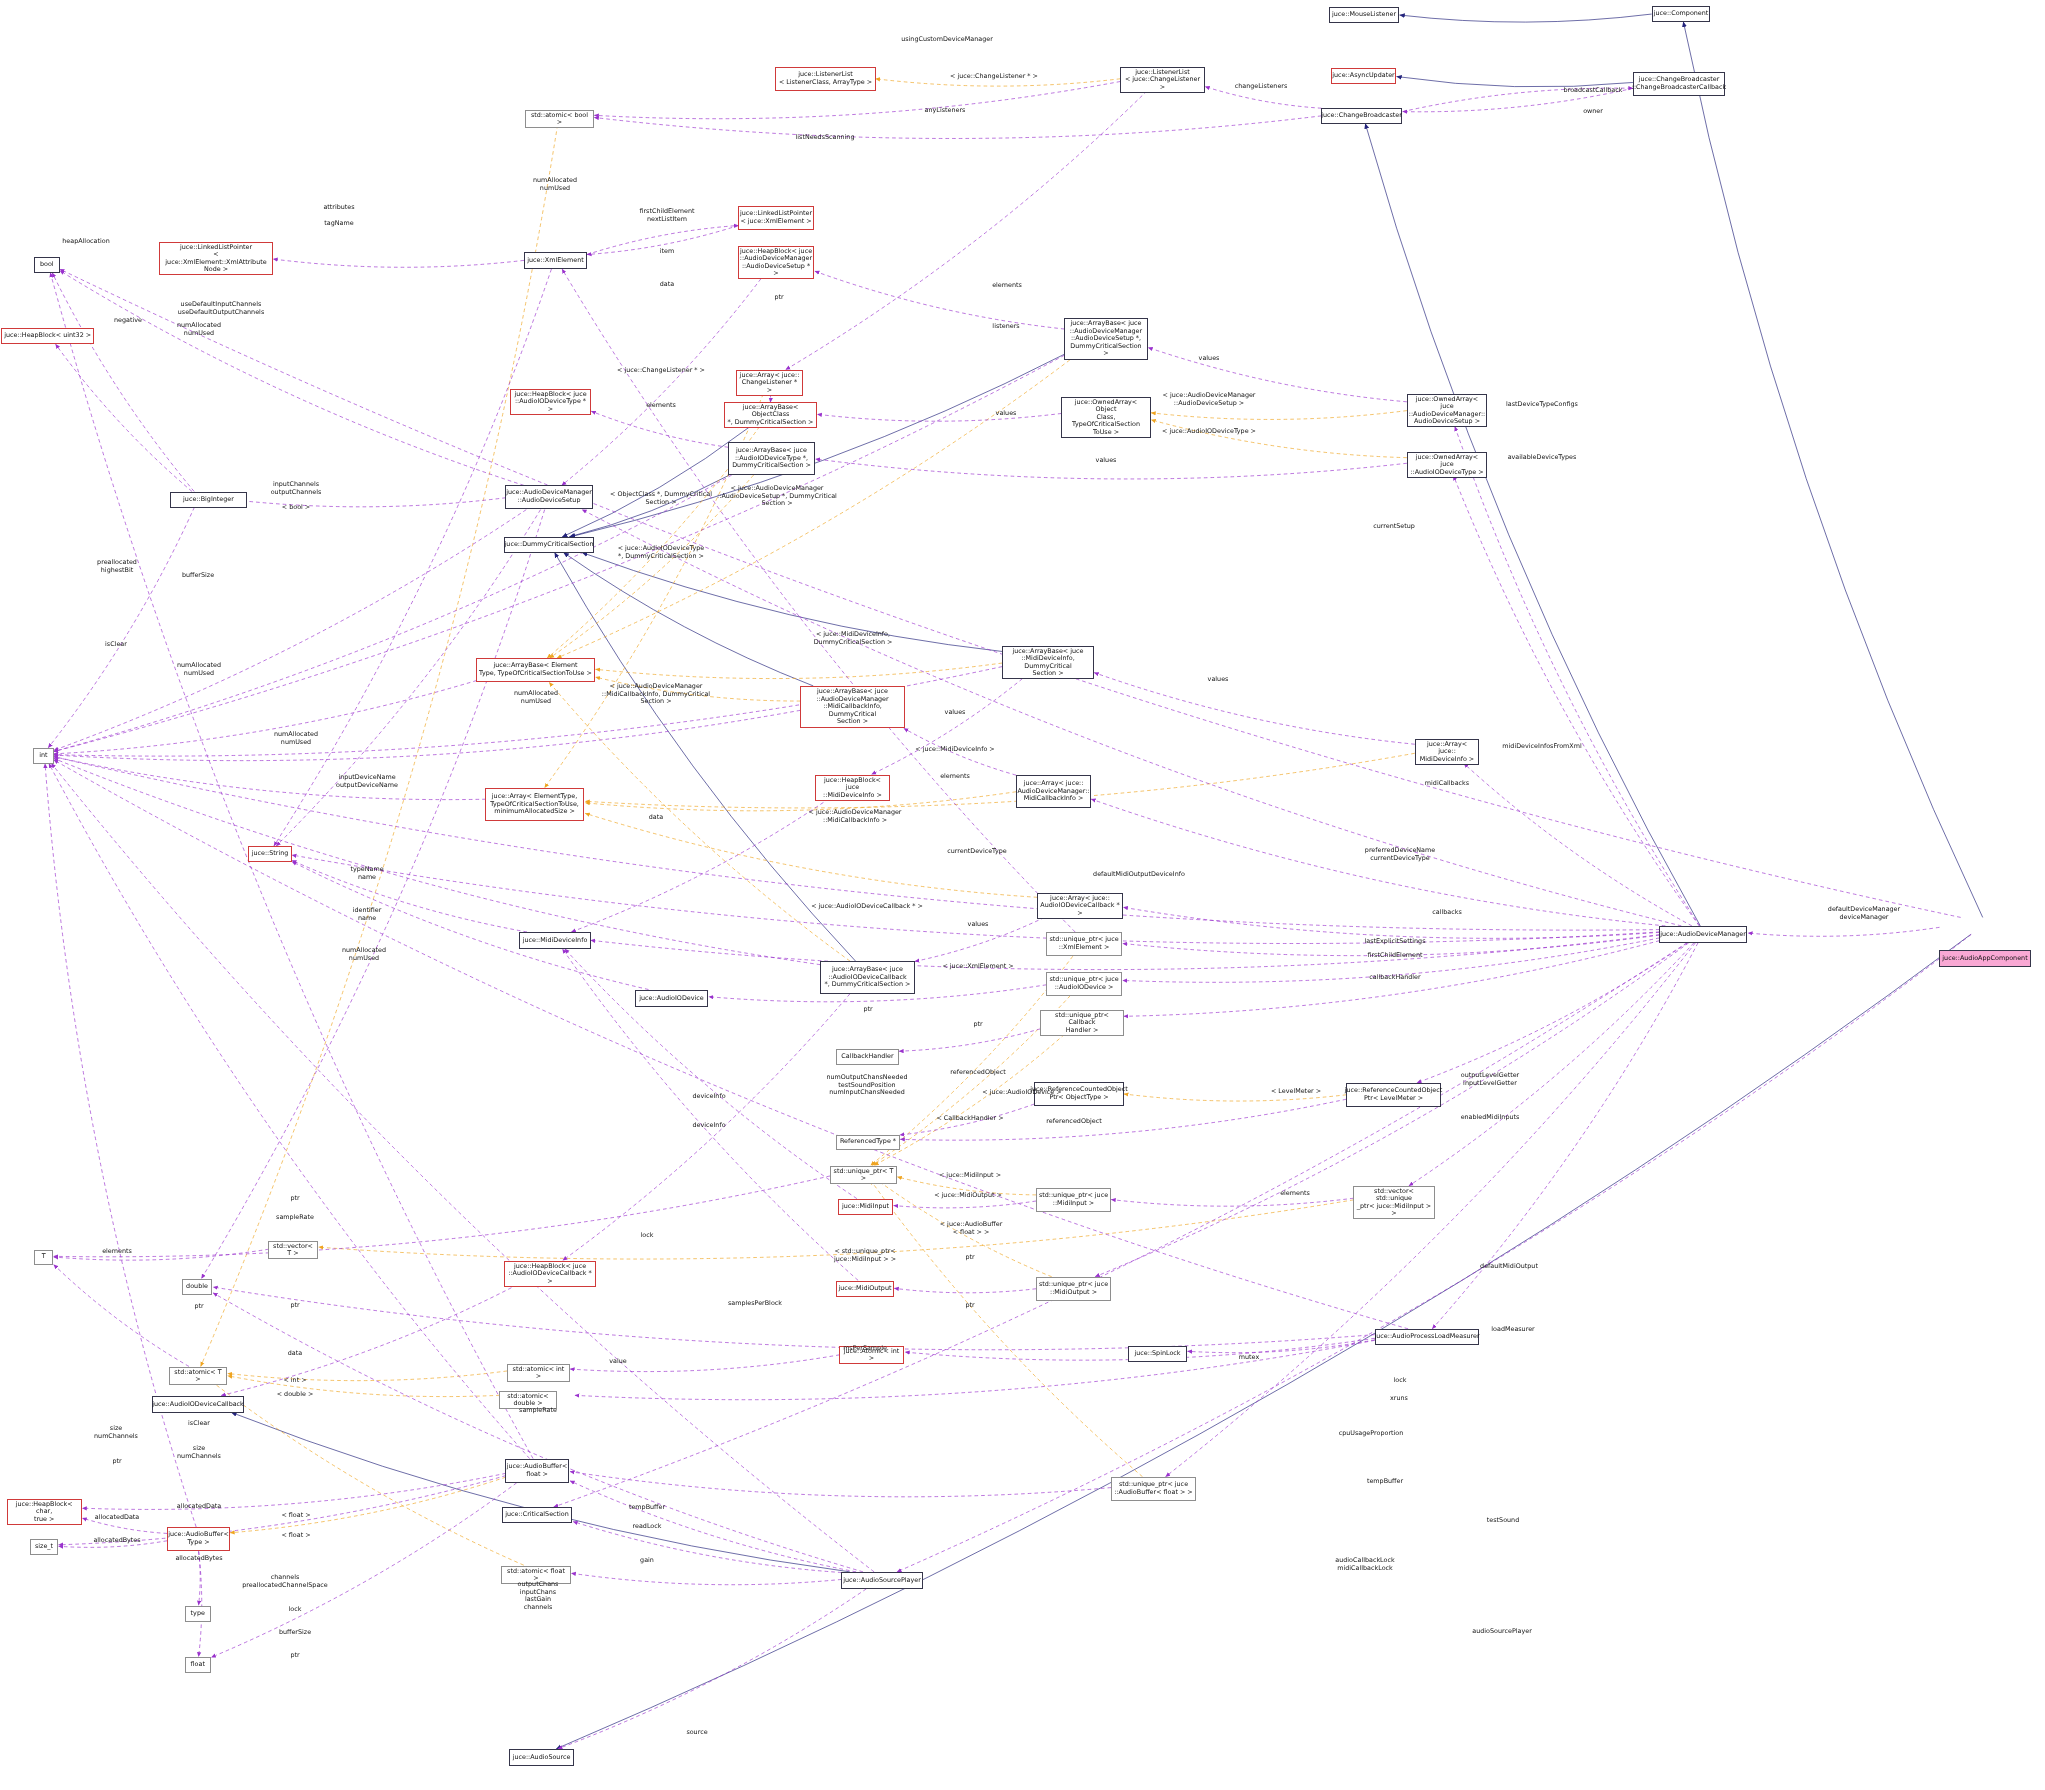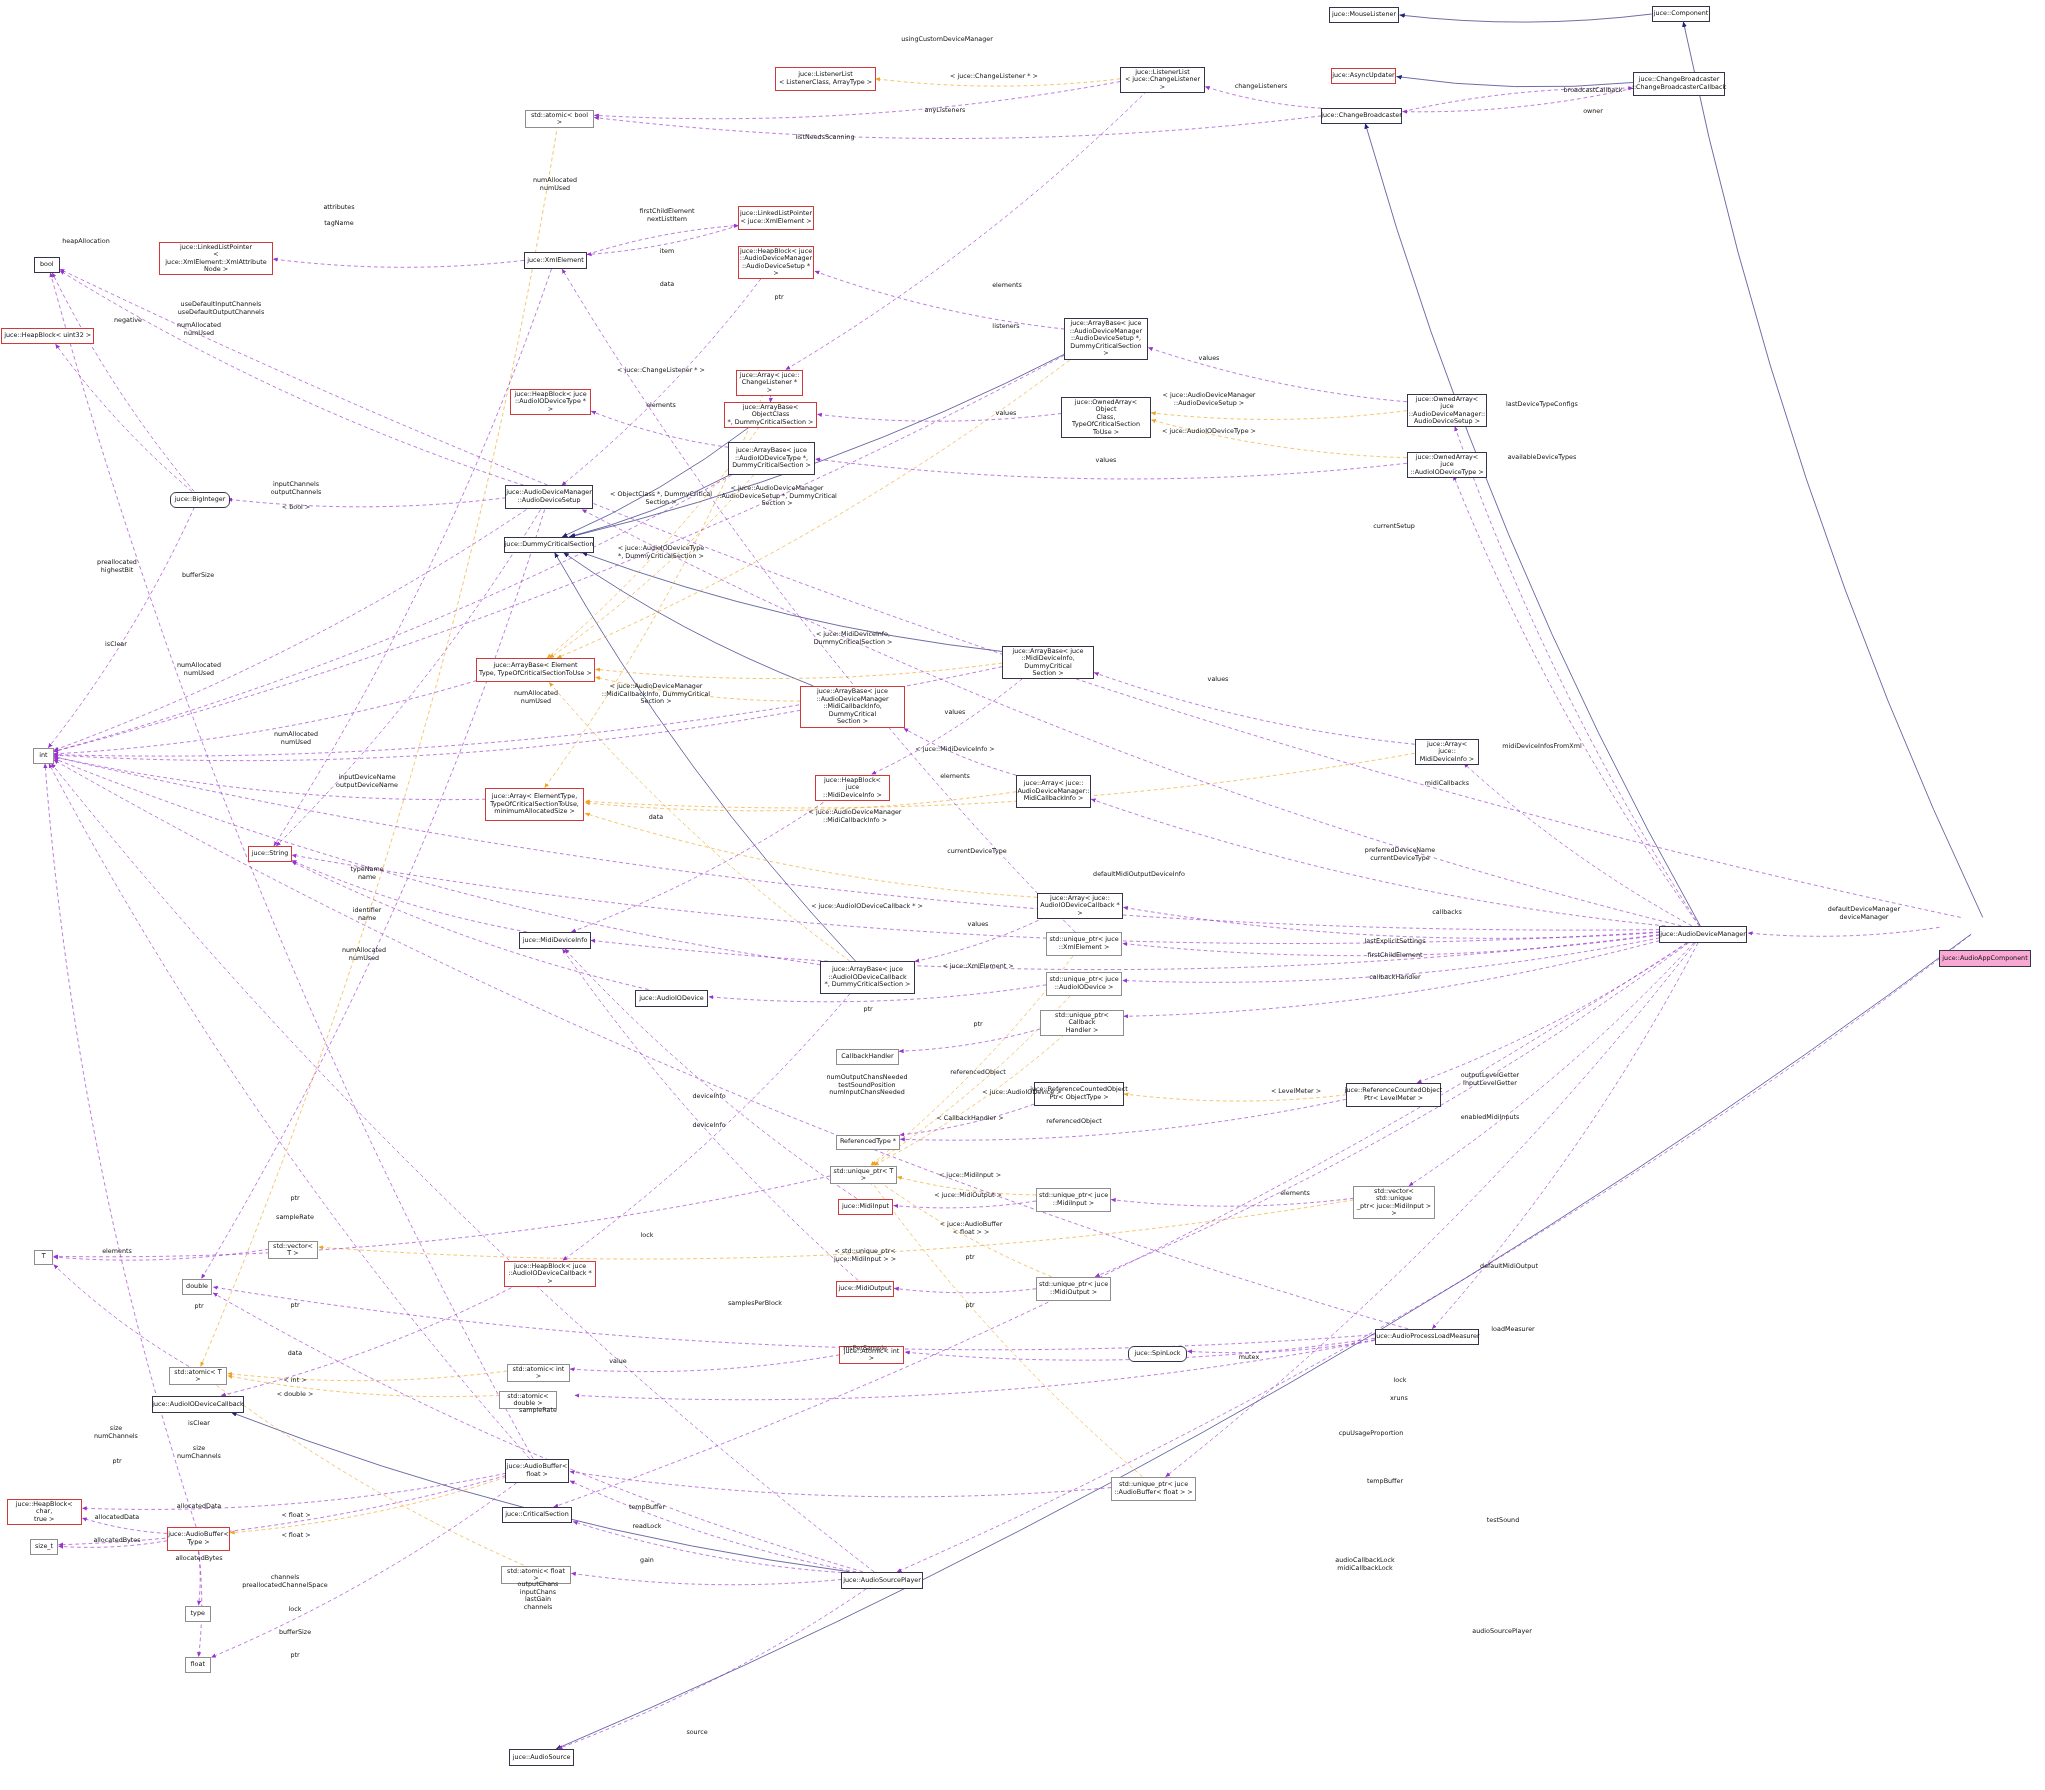--- a/index.html
+++ b/index.html
@@ -228,21 +228,21 @@
 TypeOfCriticalSectionToUse,
 minimumAllocatedSize &gt;</div>
     <div class="node red" style="left: 815px; top: 775px; width: 75px; min-height: 24px;">juce::HeapBlock&lt; juce
 ::MidiDeviceInfo &gt;</div>
     <div class="node bold" style="left: 1016px; top: 775px; width: 75px; min-height: 33px;">juce::Array&lt; juce::
 AudioDeviceManager::
 MidiCallbackInfo &gt;</div>
     <div class="node bold" style="left: 1415px; top: 739px; width: 64px; min-height: 24px;">juce::Array&lt; juce::
 MidiDeviceInfo &gt;</div>
     <div class="node red" style="left: 248px; top: 846px; width: 44px; min-height: 15.8px;">juce::String</div>
-    <div class="node bold" style="left: 170px; top: 492px; width: 60px; min-height: 15.8px; border-radius: 6px;">juce::BigInteger</div>
+    <div class="node bold" style="left: 170px; top: 492px; width: 77px; min-height: 15.8px;">juce::BigInteger</div>
     <div class="node " style="left: 33px; top: 748px; width: 20.6px; min-height: 15.8px;">int</div>
     <div class="node bold" style="left: 1037px; top: 893px; width: 86px; min-height: 24px;">juce::Array&lt; juce::
 AudioIODeviceCallback * &gt;</div>
     <div class="node " style="left: 1046px; top: 932px; width: 76px; min-height: 24px;">std::unique_ptr&lt; juce
 ::XmlElement &gt;</div>
     <div class="node bold" style="left: 820px; top: 961px; width: 95px; min-height: 33px;">juce::ArrayBase&lt; juce
 ::AudioIODeviceCallback
 *, DummyCriticalSection &gt;</div>
     <div class="node " style="left: 1046px; top: 972px; width: 76px; min-height: 24px;">std::unique_ptr&lt; juce
 ::AudioIODevice &gt;</div>
@@ -280,21 +280,21 @@
     <div class="node " style="left: 501px; top: 1566px; width: 70px; min-height: 14.5px;">std::atomic&lt; float &gt;</div>
     <div class="node bold" style="left: 509px; top: 1749px; width: 65px; min-height: 17px;">juce::AudioSource</div>
     <div class="node red" style="left: 6.7px; top: 1499px; width: 75px; min-height: 24px;">juce::HeapBlock&lt; char,
 true &gt;</div>
     <div class="node " style="left: 30px; top: 1539px; width: 28px; min-height: 15.8px;">size_t</div>
     <div class="node red" style="left: 167px; top: 1527px; width: 63px; min-height: 24px;">juce::AudioBuffer&lt;
 Type &gt;</div>
     <div class="node " style="left: 185px; top: 1606px; width: 25.5px; min-height: 15.8px;">type</div>
     <div class="node " style="left: 185px; top: 1657px; width: 25.5px; min-height: 15.8px;">float</div>
     <div class="node red" style="left: 839px; top: 1346px; width: 65px; min-height: 15.8px;">juce::Atomic&lt; int &gt;</div>
-    <div class="node bold" style="left: 1128px; top: 1346px; width: 59px; min-height: 15.8px; border-radius: 6px;">juce::SpinLock</div>
+    <div class="node bold" style="left: 1128px; top: 1346px; width: 59px; min-height: 15.8px;">juce::SpinLock</div>
     <div class="node bold" style="left: 1375px; top: 1329px; width: 104px; min-height: 15.8px;">juce::AudioProcessLoadMeasurer</div>
     <div class="node " style="left: 1111px; top: 1477px; width: 85px; min-height: 24px;">std::unique_ptr&lt; juce
 ::AudioBuffer&lt; float &gt; &gt;</div>
     <div class="node bold" style="left: 841px; top: 1572px; width: 82px; min-height: 17px;">juce::AudioSourcePlayer</div>
     <div class="node bold" style="left: 1659px; top: 926px; width: 88px; min-height: 17px;">juce::AudioDeviceManager</div>
     <div class="node target" style="left: 1939px; top: 918px; width: 92px; min-height: 17px;">juce::AudioAppComponent</div>
     <div class="elabel" style="left: 947px; top: 40px;">usingCustomDeviceManager</div>
     <div class="elabel" style="left: 994px; top: 77px;">&lt; juce::ChangeListener * &gt;</div>
     <div class="elabel" style="left: 1261px; top: 87px;">changeListeners</div>
     <div class="elabel" style="left: 945px; top: 111px;">anyListeners</div>

